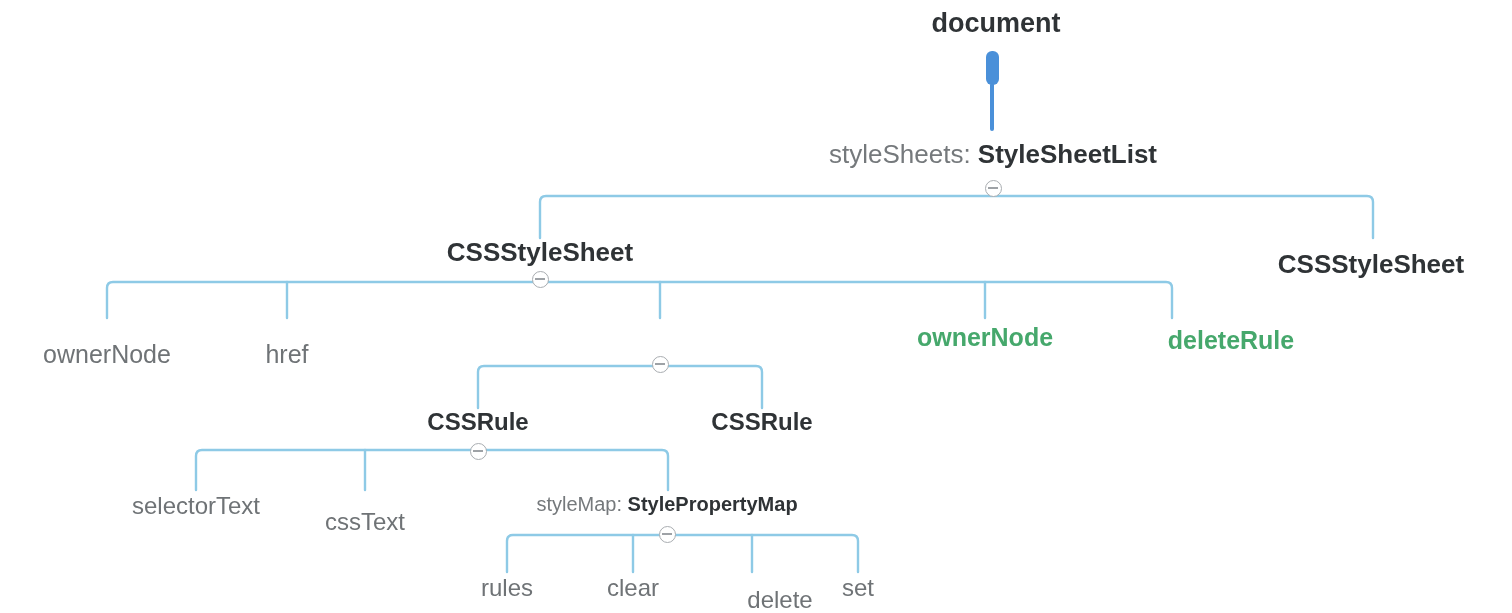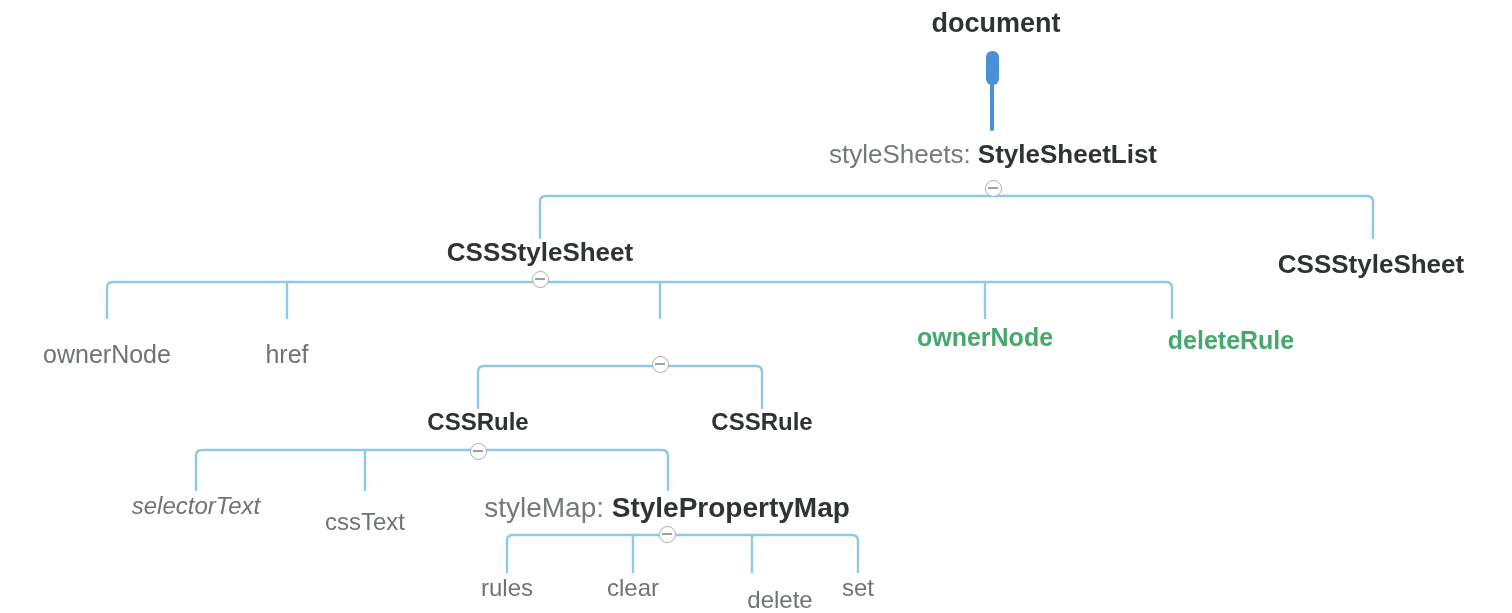--- a/index.html
+++ b/index.html
@@ -51,21 +51,21 @@
   }
   .node.root {
     color: #2f3336;
     font-weight: 700;
   }
   .sz-root   { font-size: 27px; }
   .sz-l1     { font-size: 26px; }
   .sz-l2     { font-size: 26px; }
   .sz-l3     { font-size: 25px; }
   .sz-l4     { font-size: 24px; }
-  .sz-l5     { font-size: 28px; }
+  .sz-l5     { font-size: 20px; }
   .sz-leaf   { font-size: 25px; }
   .sz-leafsm { font-size: 24px; }
 
   .collapse {
     position: absolute;
     width: 17px;
     height: 17px;
     margin-left: -8.5px;
     margin-top: -8.5px;
     border: 1.4px solid #a9adb1;
@@ -156,21 +156,21 @@
   <div class="collapse" style="left:660px; top:364px;"></div>
 
   <div class="node method sz-leaf" style="left:985px; top:325px;">ownerNode</div>
   <div class="node method sz-leaf" style="left:1231px; top:328px;">deleteRule</div>
 
   <div class="node root sz-l4" style="left:478px; top:410px;">CSSRule</div>
   <div class="collapse" style="left:478px; top:451px;"></div>
 
   <div class="node root sz-l4" style="left:762px; top:410px;">CSSRule</div>
 
-  <div class="node leaf sz-leafsm" style="left:196px; top:494px;font-style:italic;">selectorText</div>
+  <div class="node leaf sz-leafsm" style="left:196px; top:494px;">selectorText</div>
   <div class="node leaf sz-leafsm" style="left:365px; top:494px;margin-top:16px;">cssText</div>
 
   <div class="node sz-l5" style="left:667px; top:494px;">
     <span class="prop">styleMap: </span><span class="type">StylePropertyMap</span>
   </div>
   <div class="collapse" style="left:667px; top:534px;"></div>
 
   <div class="node leaf sz-leafsm" style="left:507px; top:576px;">rules</div>
   <div class="node leaf sz-leafsm" style="left:633px; top:576px;">clear</div>
   <div class="node leaf sz-leafsm" style="left:752px; top:588px;margin-left:28px;">delete</div>

